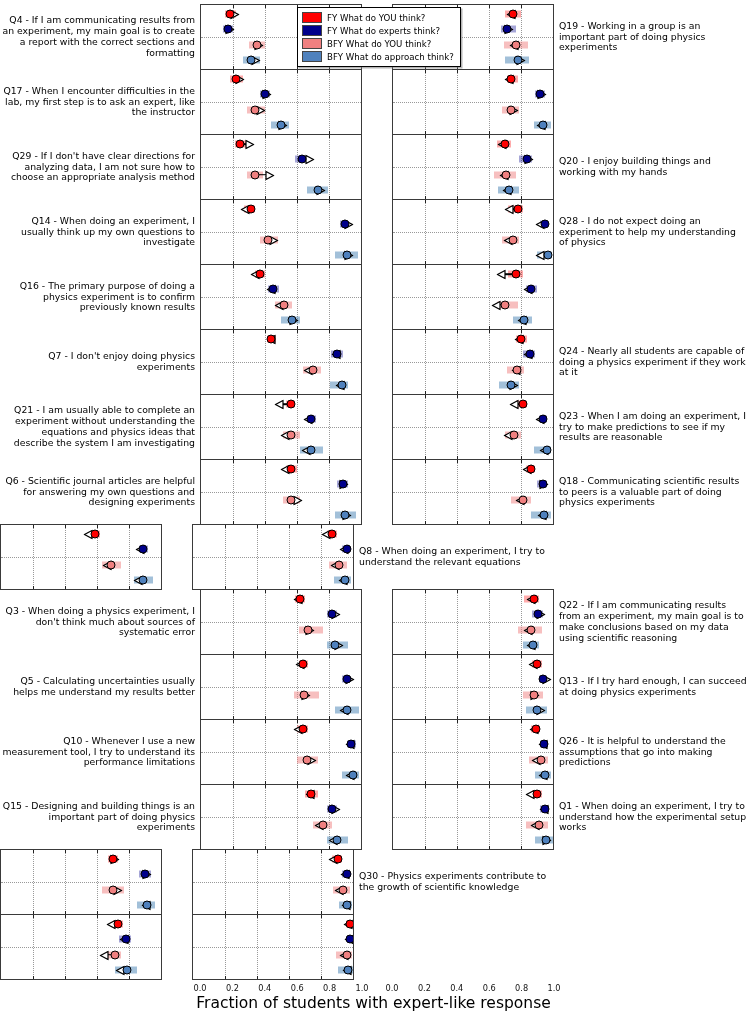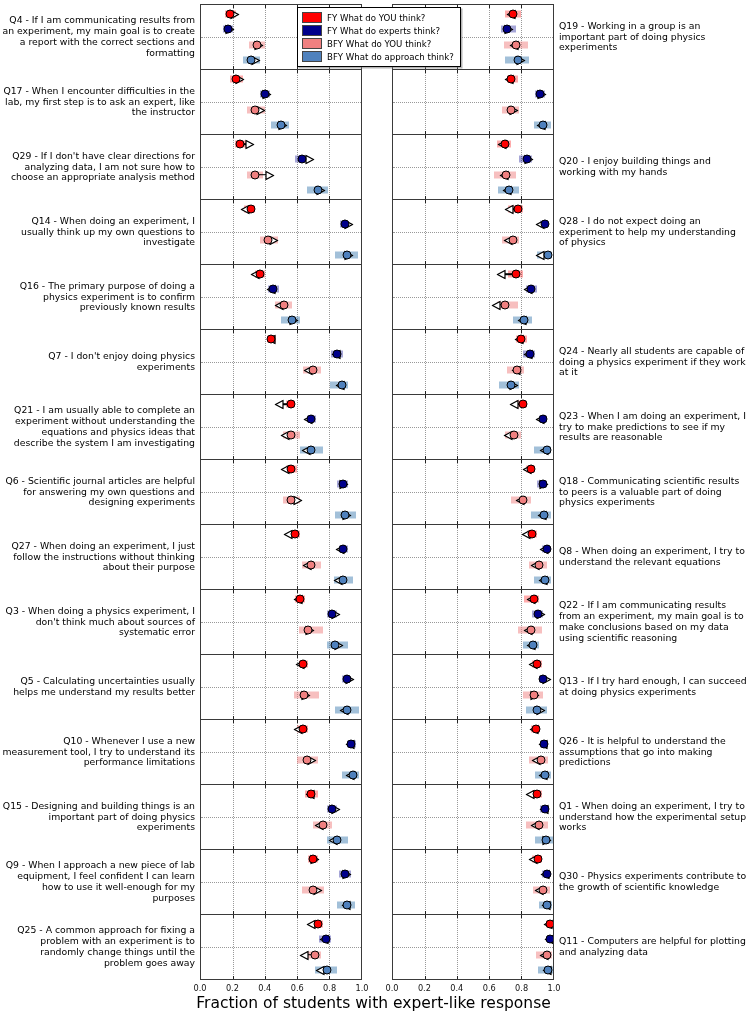--- a/index.html
+++ b/index.html
@@ -652,21 +652,20 @@
         <div class="dot" style="left: 81%; top: 62%; background: rgb(240, 128, 128);"></div>
         <div class="band" style="left: 86%; width: 13%; top: 86%; background: rgba(70, 130, 180, 0.5);"></div>
         <div class="arrow" style="left: 92.5%; top: 86%; transform: translate(-35%, -50%);"><svg width="10" height="10">
             <polygon points="8.5,1 1,5 8.5,9" fill="#fff" stroke="#000" stroke-width="1.2"></polygon>
           </svg></div>
         <div class="dot" style="left: 94.5%; top: 86%; background: rgb(79, 129, 189);"></div>
       </div>
       <div class="qlabel right">Q18 - Communicating scientific results to peers is a valuable part of doing physics experiments</div>
     </div>
     <div class="panel-row">
-      <div class="qlabel left">Q27 - When doing an experiment, I just follow the instructions without thinking about their purpose</div>
       <div class="plot">
         <div class="vgrid" style="left: 20%;"></div>
         <div class="tick" style="left: 20%; top: 0px;"></div>
         <div class="tick" style="left: 20%; bottom: 0px;"></div>
         <div class="vgrid" style="left: 40%;"></div>
         <div class="tick" style="left: 40%; top: 0px;"></div>
         <div class="tick" style="left: 40%; bottom: 0px;"></div>
         <div class="vgrid" style="left: 60%;"></div>
         <div class="tick" style="left: 60%; top: 0px;"></div>
         <div class="tick" style="left: 60%; bottom: 0px;"></div>
@@ -1046,21 +1045,20 @@
         <div class="dot" style="left: 91%; top: 62%; background: rgb(240, 128, 128);"></div>
         <div class="band" style="left: 88.5%; width: 11.5%; top: 86%; background: rgba(70, 130, 180, 0.5);"></div>
         <div class="arrow" style="left: 97%; top: 86%; transform: translate(-65%, -50%);"><svg width="10" height="10">
             <polygon points="1.5,1 9,5 1.5,9" fill="#fff" stroke="#000" stroke-width="1.2"></polygon>
           </svg></div>
         <div class="dot" style="left: 95.5%; top: 86%; background: rgb(79, 129, 189);"></div>
       </div>
       <div class="qlabel right">Q1 - When doing an experiment, I try to understand how the experimental setup works</div>
     </div>
     <div class="panel-row">
-      <div class="qlabel left">Q9 - When I approach a new piece of lab equipment, I feel confident I can learn how to use it well-enough for my purposes</div>
       <div class="plot">
         <div class="vgrid" style="left: 20%;"></div>
         <div class="tick" style="left: 20%; top: 0px;"></div>
         <div class="tick" style="left: 20%; bottom: 0px;"></div>
         <div class="vgrid" style="left: 40%;"></div>
         <div class="tick" style="left: 40%; top: 0px;"></div>
         <div class="tick" style="left: 40%; bottom: 0px;"></div>
         <div class="vgrid" style="left: 60%;"></div>
         <div class="tick" style="left: 60%; top: 0px;"></div>
         <div class="tick" style="left: 60%; bottom: 0px;"></div>
@@ -1124,21 +1122,20 @@
         <div class="dot" style="left: 94%; top: 62%; background: rgb(240, 128, 128);"></div>
         <div class="band" style="left: 91%; width: 8.5%; top: 86%; background: rgba(70, 130, 180, 0.5);"></div>
         <div class="arrow" style="left: 95%; top: 86%; transform: translate(-35%, -50%);"><svg width="10" height="10">
             <polygon points="8.5,1 1,5 8.5,9" fill="#fff" stroke="#000" stroke-width="1.2"></polygon>
           </svg></div>
         <div class="dot" style="left: 96.5%; top: 86%; background: rgb(79, 129, 189);"></div>
       </div>
       <div class="qlabel right">Q30 - Physics experiments contribute to the growth of scientific knowledge</div>
     </div>
     <div class="panel-row">
-      <div class="qlabel left">Q25 - A common approach for fixing a problem with an experiment is to randomly change things until the problem goes away</div>
       <div class="plot">
         <div class="vgrid" style="left: 20%;"></div>
         <div class="tick" style="left: 20%; top: 0px;"></div>
         <div class="tick" style="left: 20%; bottom: 0px;"></div>
         <div class="vgrid" style="left: 40%;"></div>
         <div class="tick" style="left: 40%; top: 0px;"></div>
         <div class="tick" style="left: 40%; bottom: 0px;"></div>
         <div class="vgrid" style="left: 60%;"></div>
         <div class="tick" style="left: 60%; top: 0px;"></div>
         <div class="tick" style="left: 60%; bottom: 0px;"></div>
@@ -1199,21 +1196,20 @@
         <div class="arrow" style="left: 94%; top: 62%; transform: translate(-35%, -50%);"><svg width="10" height="10">
             <polygon points="8.5,1 1,5 8.5,9" fill="#fff" stroke="#000" stroke-width="1.2"></polygon>
           </svg></div>
         <div class="dot" style="left: 96.5%; top: 62%; background: rgb(240, 128, 128);"></div>
         <div class="band" style="left: 90.5%; width: 9.5%; top: 86%; background: rgba(70, 130, 180, 0.5);"></div>
         <div class="arrow" style="left: 95.5%; top: 86%; transform: translate(-35%, -50%);"><svg width="10" height="10">
             <polygon points="8.5,1 1,5 8.5,9" fill="#fff" stroke="#000" stroke-width="1.2"></polygon>
           </svg></div>
         <div class="dot" style="left: 97%; top: 86%; background: rgb(79, 129, 189);"></div>
       </div>
-      <div class="qlabel right">Q11 - Computers are helpful for plotting and analyzing data</div>
     </div>
   </div>
 
 <div id="legend">
     <div class="legend-item">
       <span class="legend-swatch" style="background: rgb(255, 0, 0);"></span>
       <span class="legend-label">FY What do YOU think?</span>
     </div>
     <div class="legend-item">
       <span class="legend-swatch" style="background: rgb(0, 0, 139);"></span>

